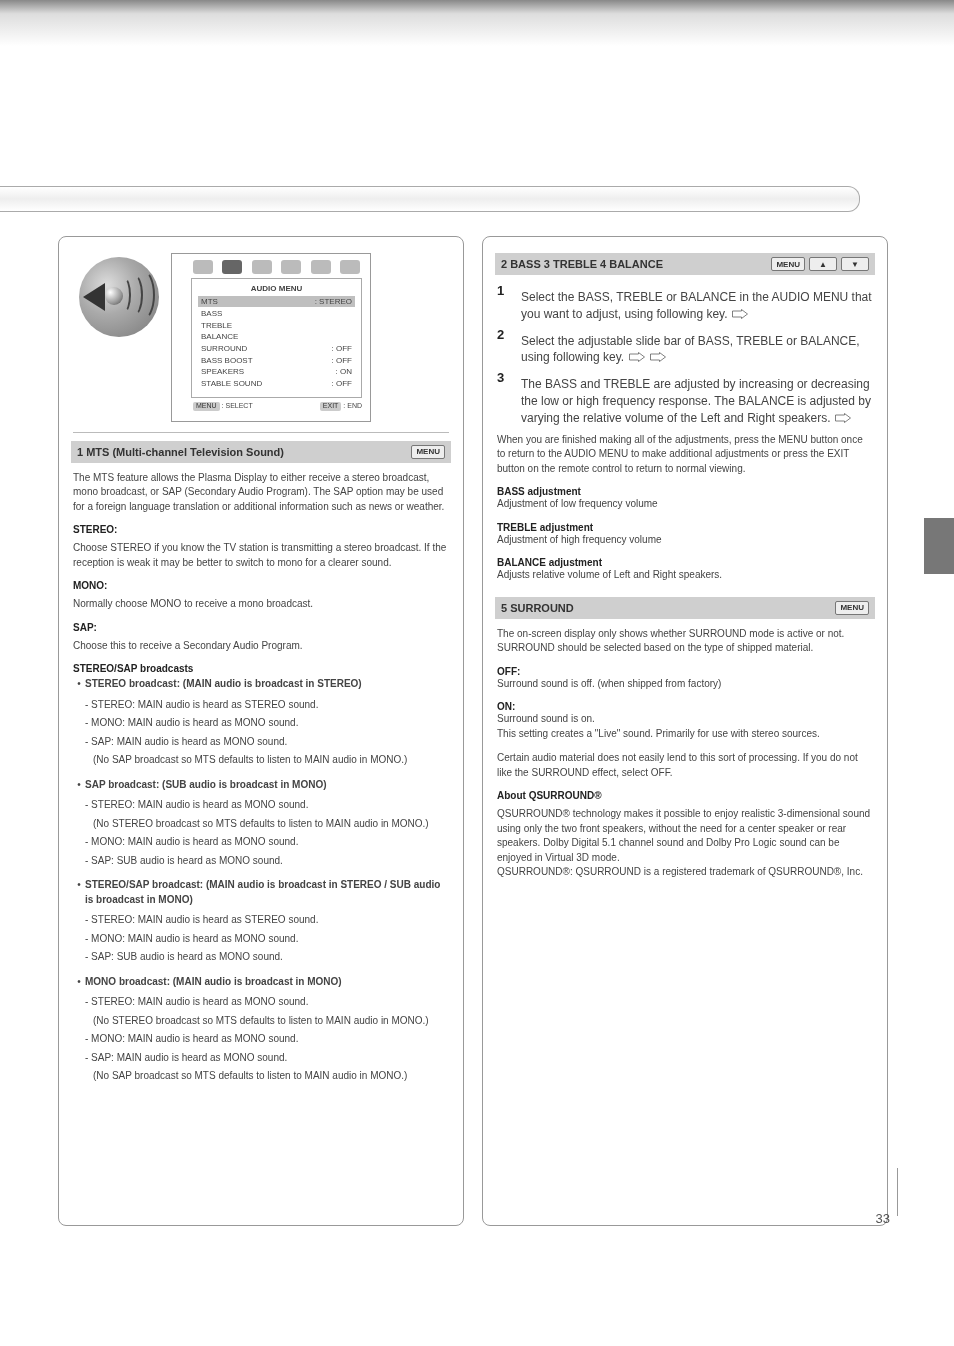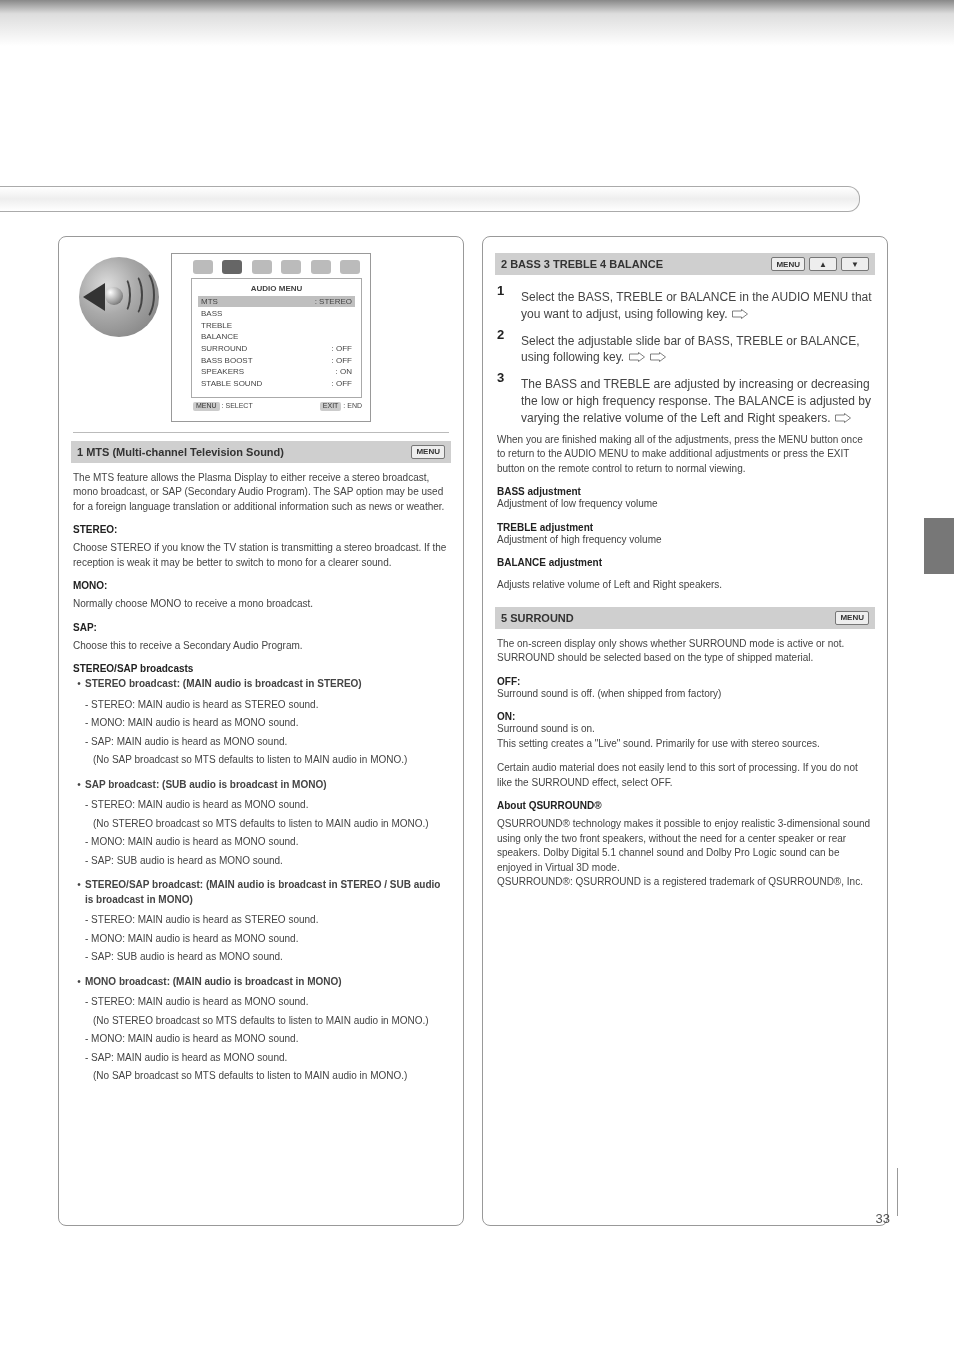--- a/index.html
+++ b/index.html
@@ -370,21 +370,21 @@
       </div>
     </div>
 
     <div class="body-text">When you are finished making all of the adjustments, press the MENU button once to return to the AUDIO MENU to make additional adjustments or press the EXIT button on the remote control to return to normal viewing.</div>
 
     <div class="item-label">BASS adjustment</div>
     <div class="body-text" style="margin-top:0">Adjustment of low frequency volume</div>
     <div class="item-label">TREBLE adjustment</div>
     <div class="body-text" style="margin-top:0">Adjustment of high frequency volume</div>
     <div class="item-label">BALANCE adjustment</div>
-    <div class="body-text" style="margin-top:10px">Adjusts relative volume of Left and Right speakers.</div>
+    <div class="body-text" style="margin-top:0">Adjusts relative volume of Left and Right speakers.</div>
 
     <div class="sec-head" style="margin-top:14px">
       <span class="main">5 SURROUND</span>
       <span style="flex:1"></span>
       <span class="kbd">MENU</span>
     </div>
 
     <div class="body-text">The on-screen display only shows whether SURROUND mode is active or not. SURROUND should be selected based on the type of shipped material.</div>
     <div class="item-label">OFF:</div>
     <div class="body-text" style="margin-top:0">Surround sound is off. (when shipped from factory)</div>

